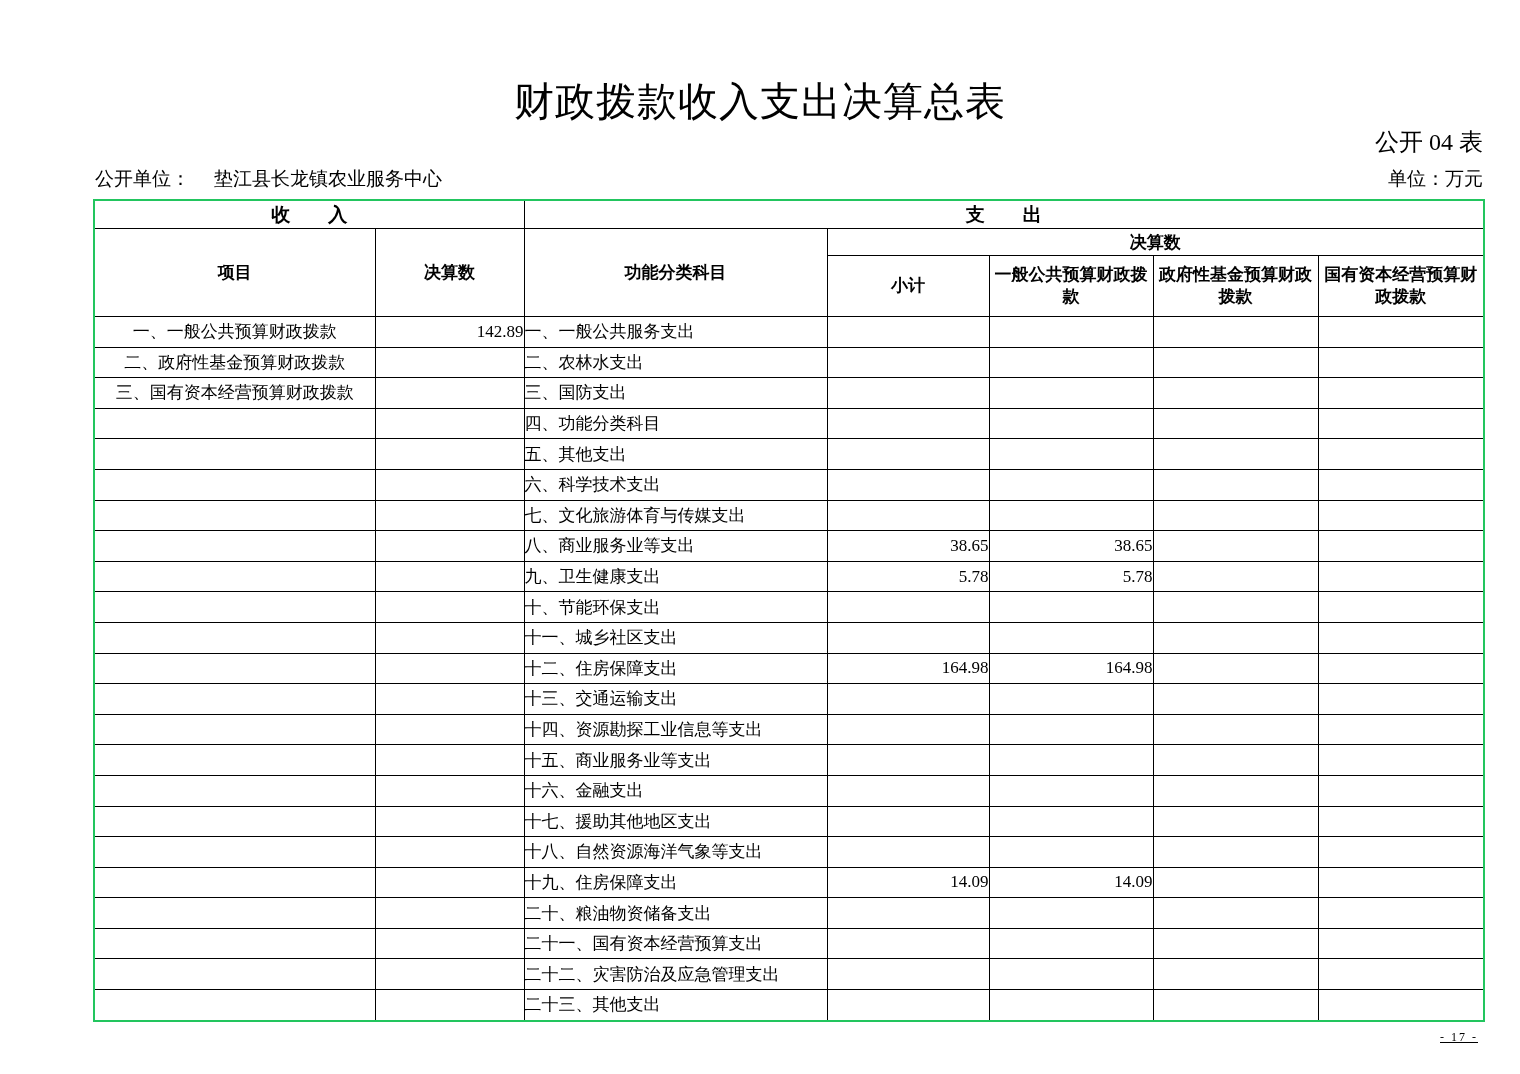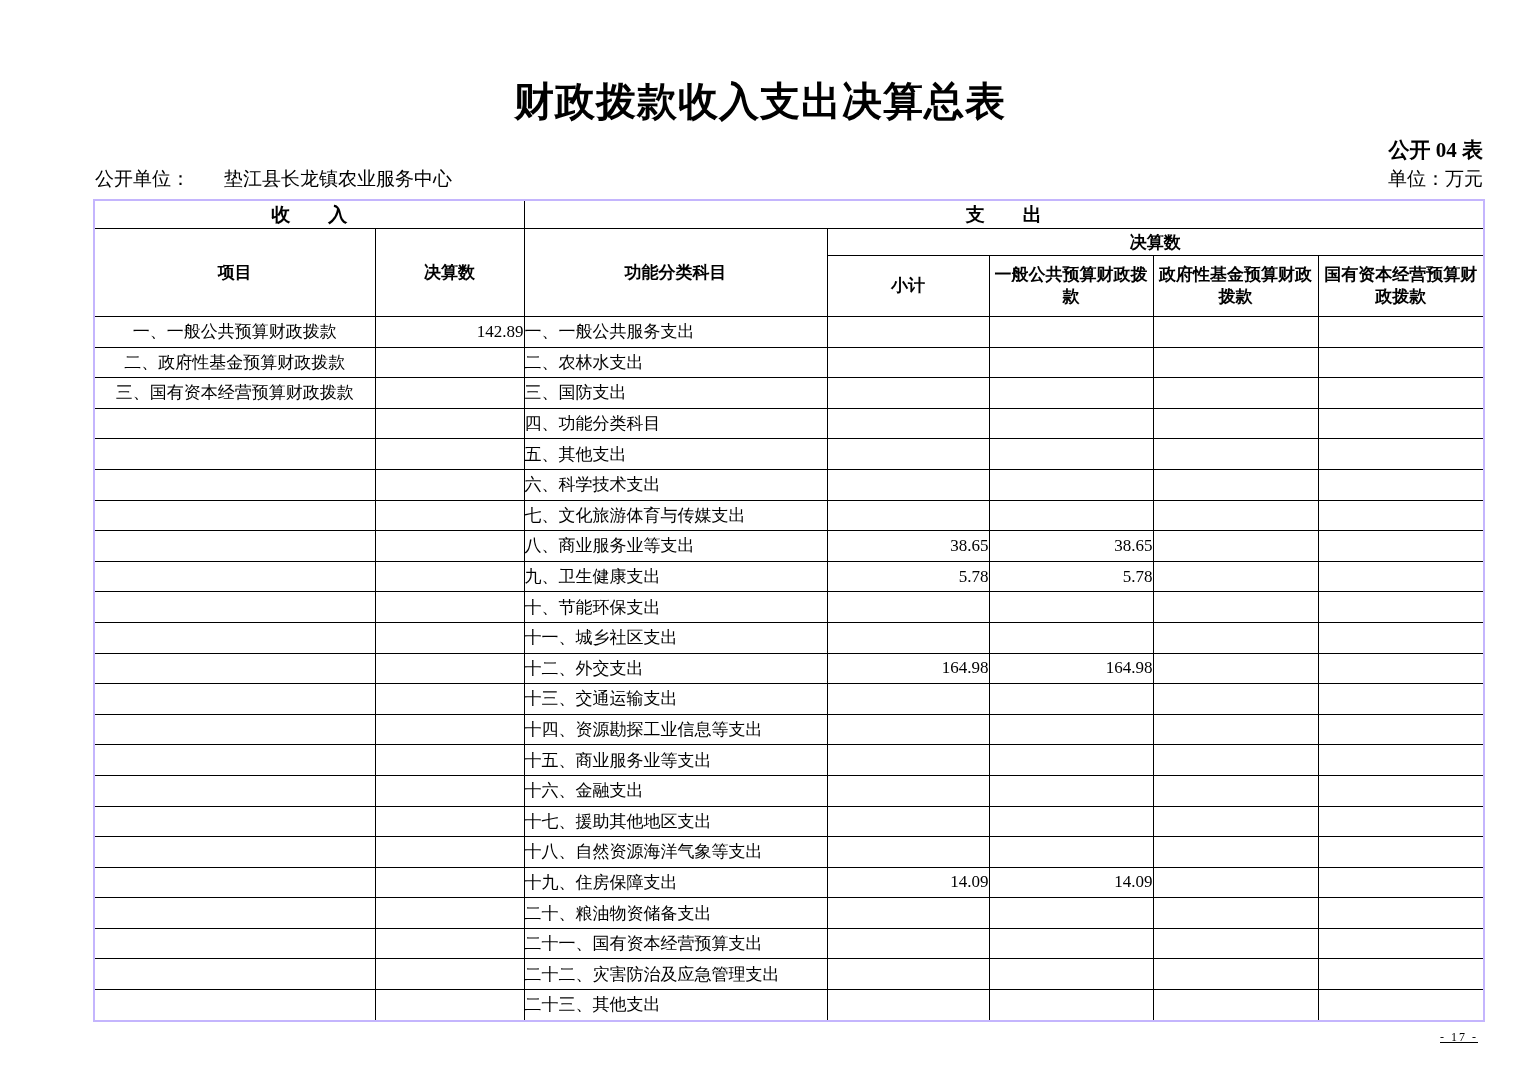--- a/index.html
+++ b/index.html
@@ -12,48 +12,47 @@
     font-family: "Liberation Serif", "DejaVu Serif", serif;
     overflow: hidden;
   }
   .title {
     position: absolute;
     top: 74px;
     left: 0;
     width: 100%;
     text-align: center;
     font-size: 40px;
-    font-weight: bold;
+    font-weight: normal;
     letter-spacing: 1px;
   }
   .table-code {
     position: absolute;
-    top: 136px;
+    top: 126px;
     right: 37px;
-    font-size: 21px;
-    font-weight: bold;
+    font-size: 24px;
   }
   .meta-line {
     position: absolute;
     top: 166px;
     left: 95px;
     right: 37px;
     display: flex;
     justify-content: space-between;
     font-size: 19px;
   }
-  .unit-name { margin-left: 34px; }
+  .unit-name { margin-left: 24px; }
   table.budget {
     position: absolute;
     left: 93px;
     top: 199px;
     width: 1390px;
     border-collapse: collapse;
     table-layout: fixed;
-    border: 2px solid #c4b5fd;
+    border: 2px solid #22c55e;
   }
   table.budget td {
     border: 1px solid #000;
     padding: 0;
     font-size: 17px;
     overflow: hidden;
     white-space: nowrap;
     vertical-align: middle;
     background: #ffffff;
   }
@@ -219,21 +218,21 @@
           <td class="num"></td>
           <td class="label2 gray">十一、城乡社区支出</td>
           <td class="num"></td>
           <td class="num"></td>
           <td class="num"></td>
           <td class="num"></td>
         </tr>
         <tr class="data-row">
           <td class="label gray"></td>
           <td class="num"></td>
-          <td class="label2 gray">十二、外交支出</td>
+          <td class="label2 gray">十二、住房保障支出</td>
           <td class="num">164.98</td>
           <td class="num">164.98</td>
           <td class="num"></td>
           <td class="num"></td>
         </tr>
         <tr class="data-row">
           <td class="label gray"></td>
           <td class="num"></td>
           <td class="label2 gray">十三、交通运输支出</td>
           <td class="num"></td>

